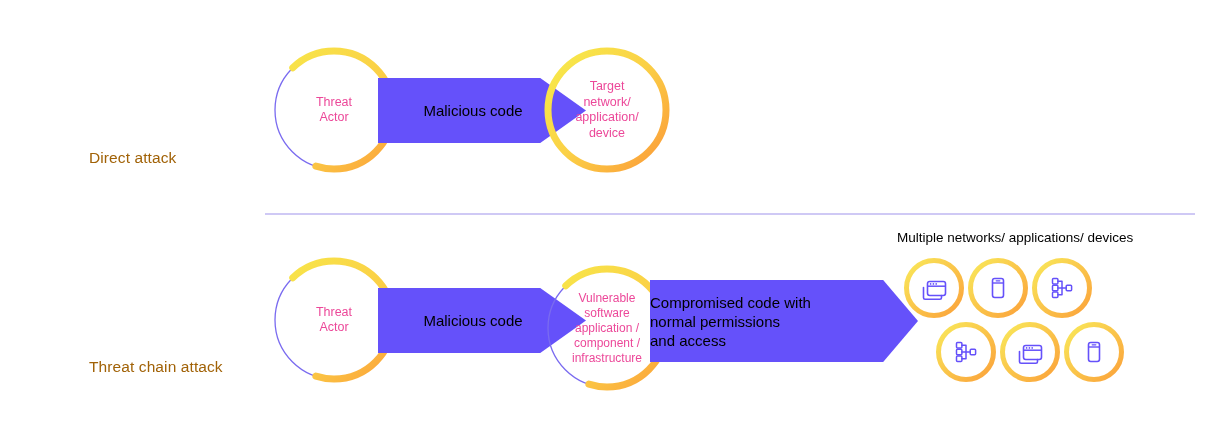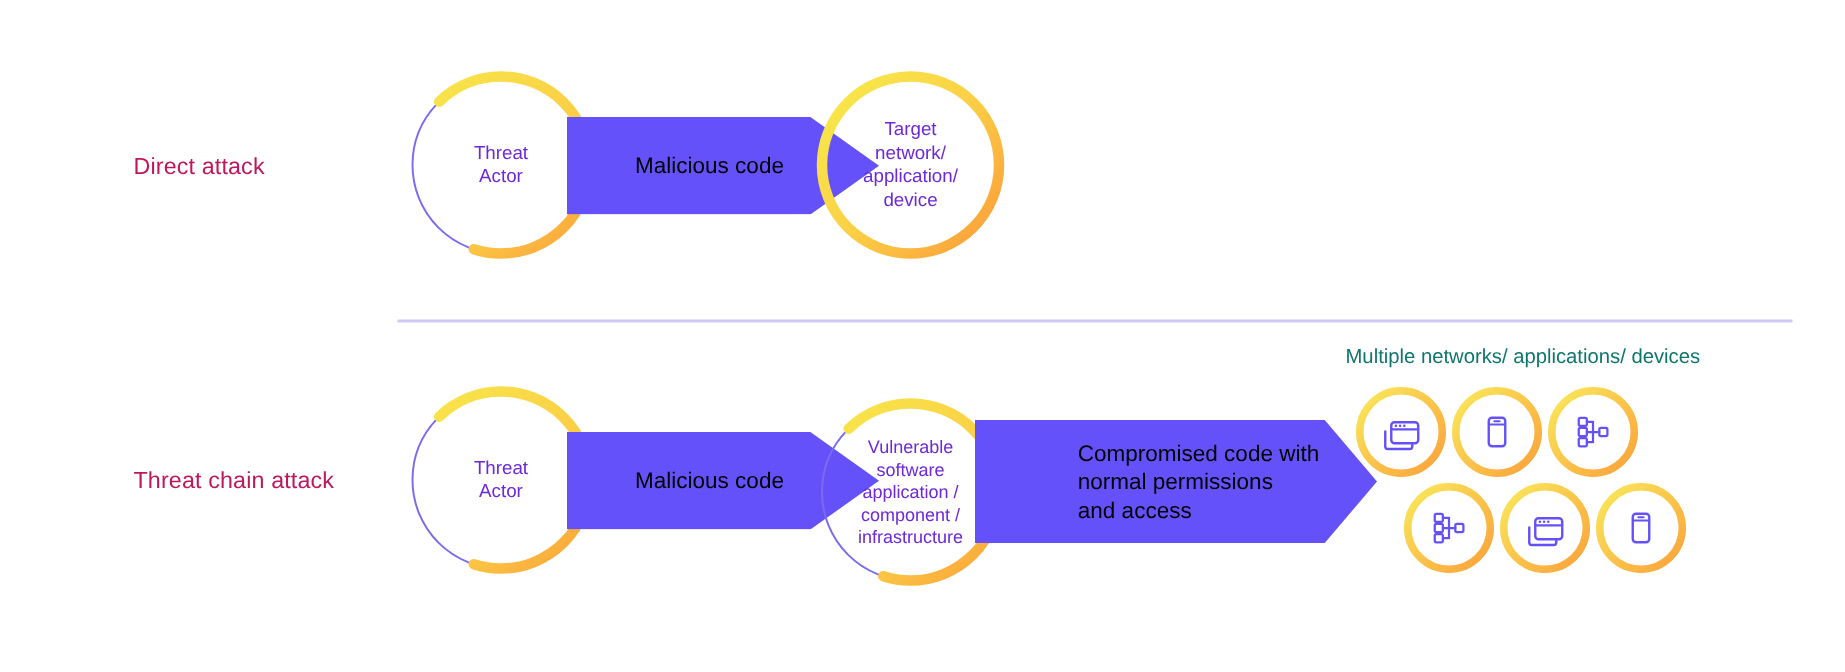--- a/index.html
+++ b/index.html
@@ -18,23 +18,24 @@
 
   .stage {
     position: absolute;
     inset: 0;
   }
 
   
   .row-label {
     position: absolute;
     font-size: 15.5px;
-    color: #be185d;
+    color: #a16207;
     white-space: nowrap;
     letter-spacing: .1px;
+    margin-top: 46px;
   }
   #label-direct   { left: 89px;  top: 103px; }
   #label-supply   { left: 89px;  top: 312px; }
 
   
   .divider {
     position: absolute;
     left: 265px;
     top: 213px;
     width: 930px;
@@ -50,21 +51,21 @@
   .node svg { position: absolute; inset: 0; overflow: visible; }
   .node .node-text {
     position: absolute;
     inset: 0;
     display: flex;
     align-items: center;
     justify-content: center;
     text-align: center;
     font-size: 12.5px;
     line-height: 15.5px;
-    color: #6d28d9;
+    color: #ec4899;
     pointer-events: none;
     padding: 0 10px;
     box-sizing: border-box;
     white-space: pre-line;
   }
 
   
   #node-threat-1  { left: 268px; top: 44px;  width: 132px; height: 132px; }
   #node-target-1  { left: 541px; top: 44px;  width: 132px; height: 132px; }
   #node-threat-2  { left: 268px; top: 254px; width: 132px; height: 132px; }
@@ -98,32 +99,30 @@
   #arrow-supply-1 {
     left: 378px; top: 288px; width: 208px; height: 65px;
     clip-path: polygon(0 0, 78% 0, 100% 50%, 78% 100%, 0 100%);
     justify-content: center;
   }
   #arrow-supply-1 .arrow-text { text-align: center; padding-right: 18px; }
 
   #arrow-supply-2 {
     left: 650px; top: 280px; width: 268px; height: 82px;
     clip-path: polygon(0 0, 87% 0, 100% 50%, 87% 100%, 0 100%);
-    padding-left: 30px;
-    justify-content: center;
   }
   #arrow-supply-2 .arrow-text { text-align: left; }
 
   
   #cluster-caption {
     position: absolute;
     left: 897px;
     top: 230px;
     font-size: 13.5px;
-    color: #0f766e;
+    color: #000000;
     white-space: nowrap;
   }
 
   .device {
     position: absolute;
     width: 62px;
     height: 62px;
     box-sizing: border-box;
   }
   .device .ring { position: absolute; inset: 0; }

